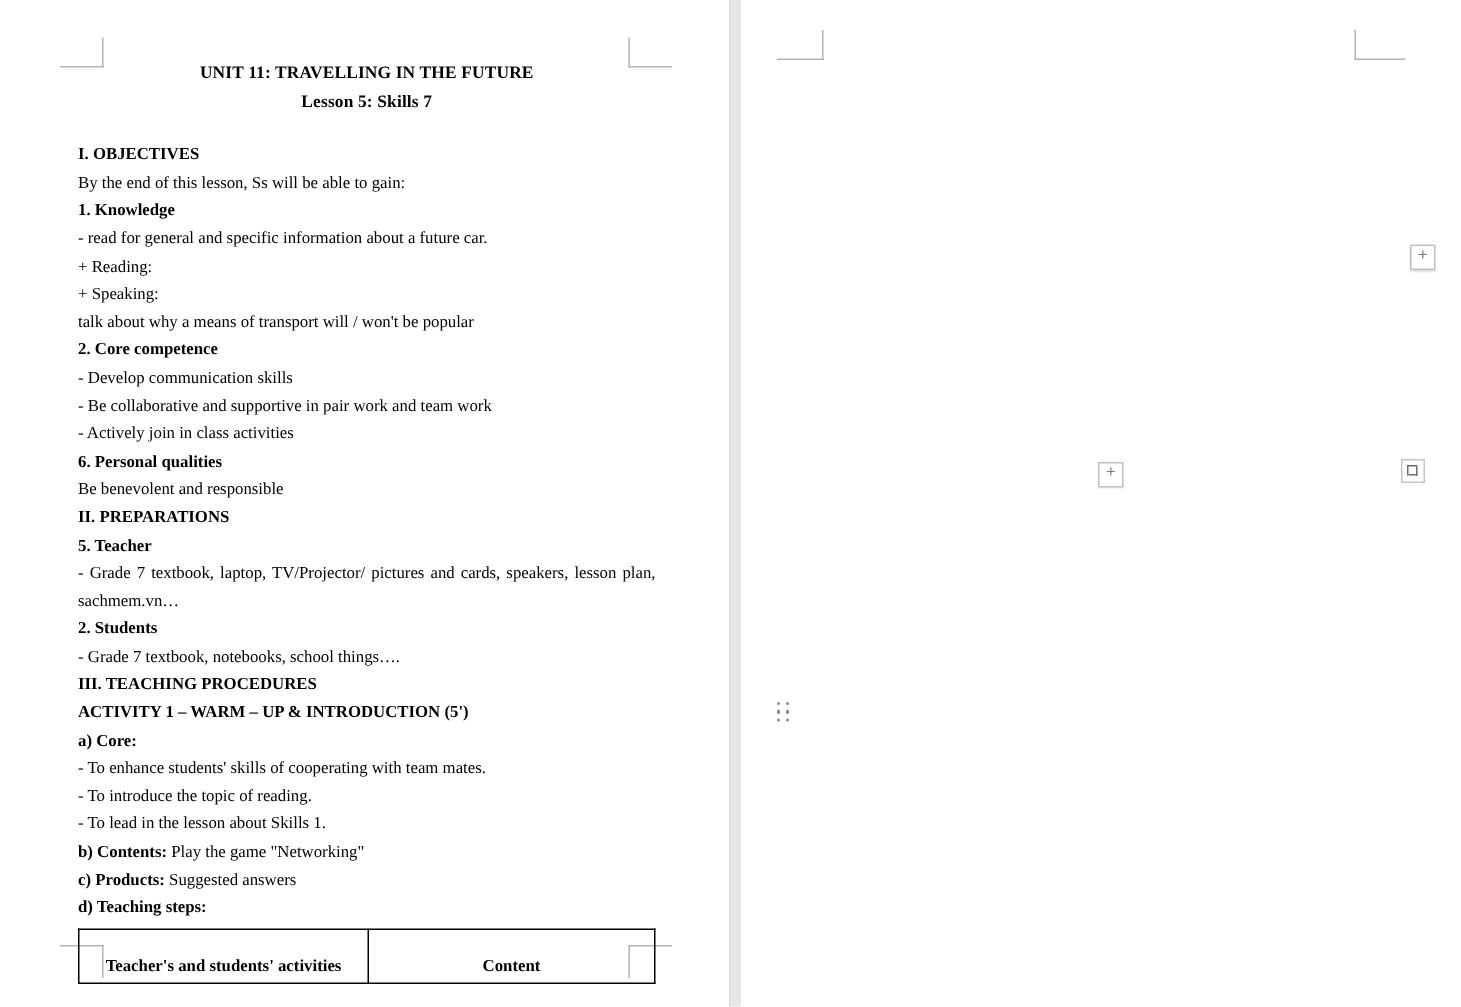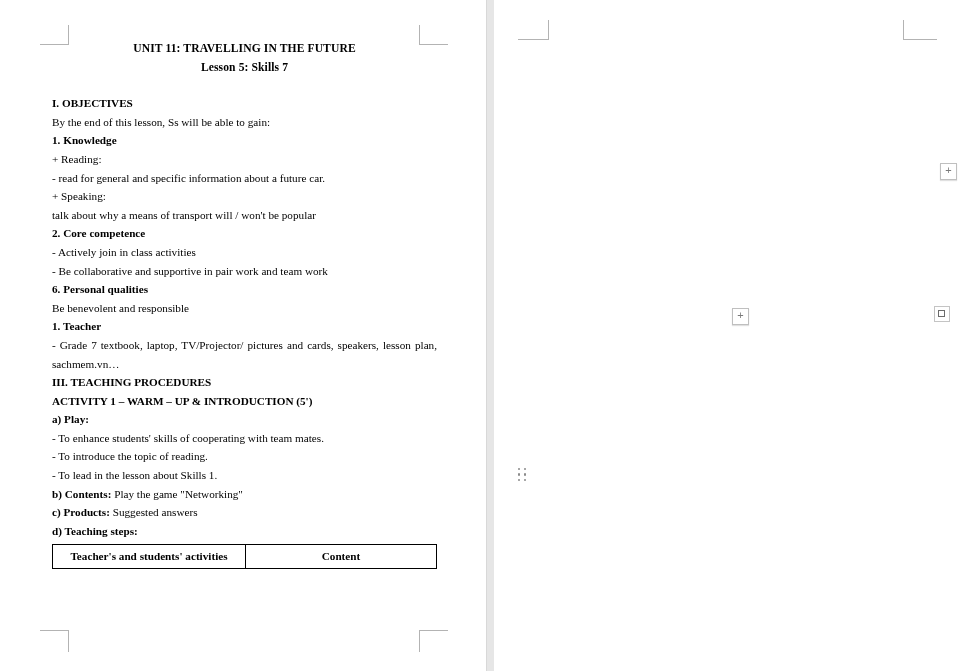--- a/index.html
+++ b/index.html
@@ -74,21 +74,21 @@
     font-size: 11.2px;
     line-height: 18.6px;
   }
   table.wtab td, table.wtab th {
     border: 1.2px solid #000000;
     vertical-align: top;
     padding: 1px 4px 2px 4px;
     font-weight: normal;
     text-align: left;
   }
-  table.wtab th { text-align: center; font-weight: bold; padding-top: 2px; }
+  table.wtab th { text-align: center; font-weight: bold; padding-top: 15px; }
 
   .tbl-left  { width: 385px; margin-top: 4px; }
   .tbl-left th:first-child { width: 184px; }
 
   
   .ui-btn {
     position: absolute;
     width: 15px; height: 15px;
     border: 1px solid #bfbfbf;
     background: #ffffff;
@@ -161,39 +161,43 @@
 
     <div class="content content-left">
       <p class="title-line">UNIT 11: TRAVELLING IN THE FUTURE</p>
       <p class="title-line">Lesson 5:  Skills 7</p>
       <div class="spacer-md"></div>
 
       <div id="left-lines-1">
           <p class="b">I. OBJECTIVES</p>
           <p>By the end of this lesson, Ss will be able to gain:</p>
           <p class="b">1. Knowledge</p>
+          <p>- read for general and specific information about a future car.</p>
           <p>+ Reading:</p>
-          <p>- read for general and specific information about a future car.</p>
           <p>+ Speaking:</p>
           <p>talk about why a means of transport will / won't be popular</p>
           <p class="b">2. Core competence</p>
+          <p>- Develop communication skills</p>
+          <p>- Be collaborative and supportive in pair work and team work</p>
           <p>- Actively join in class activities</p>
-          <p>- Be collaborative and supportive in pair work and team work</p>
           <p class="b">6. Personal qualities</p>
           <p>Be benevolent and responsible</p>
-          <p class="b">1. Teacher</p>
+          <p class="b">II. PREPARATIONS</p>
+          <p class="b">5. Teacher</p>
         </div>
 
       <p class="just">- Grade 7 textbook, laptop, TV/Projector/ pictures and cards, speakers, lesson plan,</p>
       <p>sachmem.vn…</p>
 
       <div id="left-lines-2">
+          <p class="b">2. Students</p>
+          <p>- Grade 7 textbook, notebooks, school things….</p>
           <p class="b">III. TEACHING PROCEDURES</p>
           <p class="b">ACTIVITY 1 – WARM – UP &amp; INTRODUCTION (5')</p>
-          <p class="b">a) Play:</p>
+          <p class="b">a) Core:</p>
           <p>- To enhance students' skills of cooperating with team mates.</p>
           <p>- To introduce the topic of reading.</p>
           <p>- To lead in the lesson about Skills 1.</p>
         </div>
 
       <p><span class="b">b) Contents:</span><span> Play the game "Networking"</span></p>
       <p><span class="b">c) Products:</span><span> Suggested answers</span></p>
       <p class="b">d) Teaching steps:</p>
 
       <table class="wtab tbl-left">

